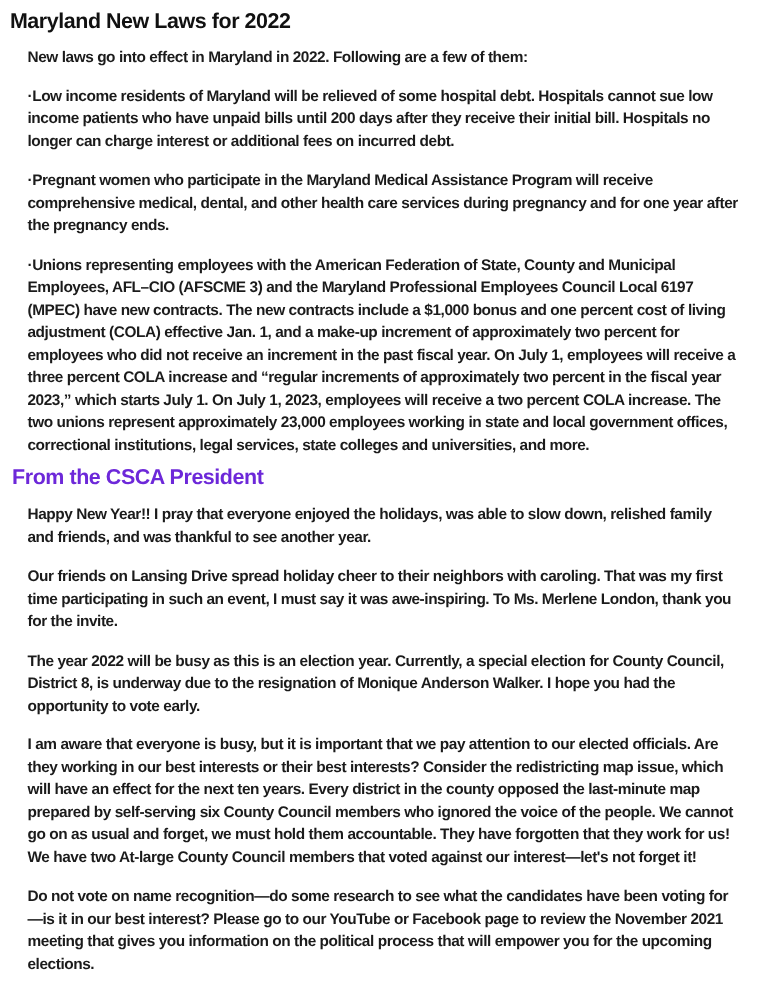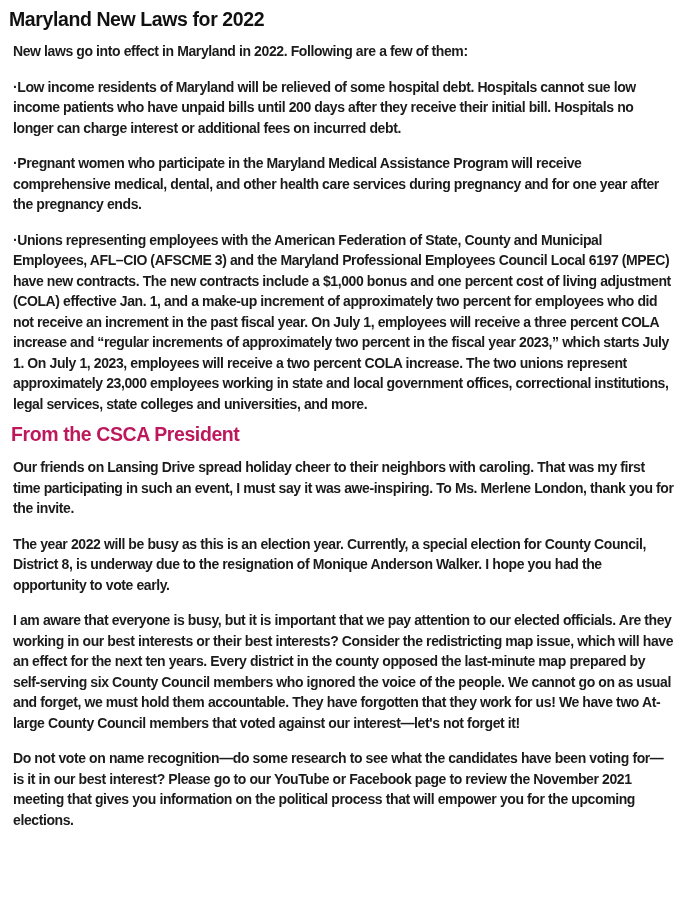--- a/index.html
+++ b/index.html
@@ -27,32 +27,33 @@
     line-height: 22px;
     margin: 2px 0 11px 0;
     letter-spacing: -0.4px;
     color: #111111;
   }
   h2.section-title {
     font-size: 19.5px;
     line-height: 22px;
     margin: -6px 0 12px 2px;
     letter-spacing: -0.4px;
-    color: #be185d;
+    color: #6d28d9;
   }
-  p { margin: 0 0 15px 4px; }
+  p { margin: 0 0 15px 16px; }
 </style>
 </head>
 <body>
 
 <div class="page">
   <h1 class="doc-title">Maryland New Laws for 2022</h1>
   <p>New laws go into effect in Maryland in 2022. Following are a few of them:</p>
   <p>·Low income residents of Maryland will be relieved of some hospital debt. Hospitals cannot sue low income patients who have unpaid bills until 200 days after they receive their initial bill. Hospitals no longer can charge interest or additional fees on incurred debt.</p>
   <p>·Pregnant women who participate in the Maryland Medical Assistance Program will receive comprehensive medical, dental, and other health care services during pregnancy and for one year after the pregnancy ends.</p>
   <p>·Unions representing employees with the American Federation of State, County and Municipal Employees, AFL–CIO (AFSCME 3) and the Maryland Professional Employees Council Local 6197 (MPEC) have new contracts. The new contracts include a $1,000 bonus and one percent cost of living adjustment (COLA) effective Jan. 1, and a make-up increment of approximately two percent for employees who did not receive an increment in the past fiscal year. On July 1, employees will receive a three percent COLA increase and “regular increments of approximately two percent in the fiscal year 2023,” which starts July 1. On July 1, 2023, employees will receive a two percent COLA increase. The two unions represent approximately 23,000 employees working in state and local government offices, correctional institutions, legal services, state colleges and universities, and more.</p>
   <h2 class="section-title">From the CSCA President</h2>
+  <p>Happy New Year!! I pray that everyone enjoyed the holidays, was able to slow down, relished family and friends, and was thankful to see another year.</p>
   <p>Our friends on Lansing Drive spread holiday cheer to their neighbors with caroling. That was my first time participating in such an event, I must say it was awe-inspiring. To Ms. Merlene London, thank you for the invite.</p>
   <p>The year 2022 will be busy as this is an election year. Currently, a special election for County Council, District 8, is underway due to the resignation of Monique Anderson Walker. I hope you had the opportunity to vote early.</p>
   <p>I am aware that everyone is busy, but it is important that we pay attention to our elected officials. Are they working in our best interests or their best interests? Consider the redistricting map issue, which will have an effect for the next ten years. Every district in the county opposed the last-minute map prepared by self-serving six County Council members who ignored the voice of the people. We cannot go on as usual and forget, we must hold them accountable. They have forgotten that they work for us! We have two At-large County Council members that voted against our interest—let's not forget it!</p>
   <p>Do not vote on name recognition—do some research to see what the candidates have been voting for—is it in our best interest? Please go to our YouTube or Facebook page to review the November 2021 meeting that gives you information on the political process that will empower you for the upcoming elections.</p>
 
 </div>
 
 </body></html>

